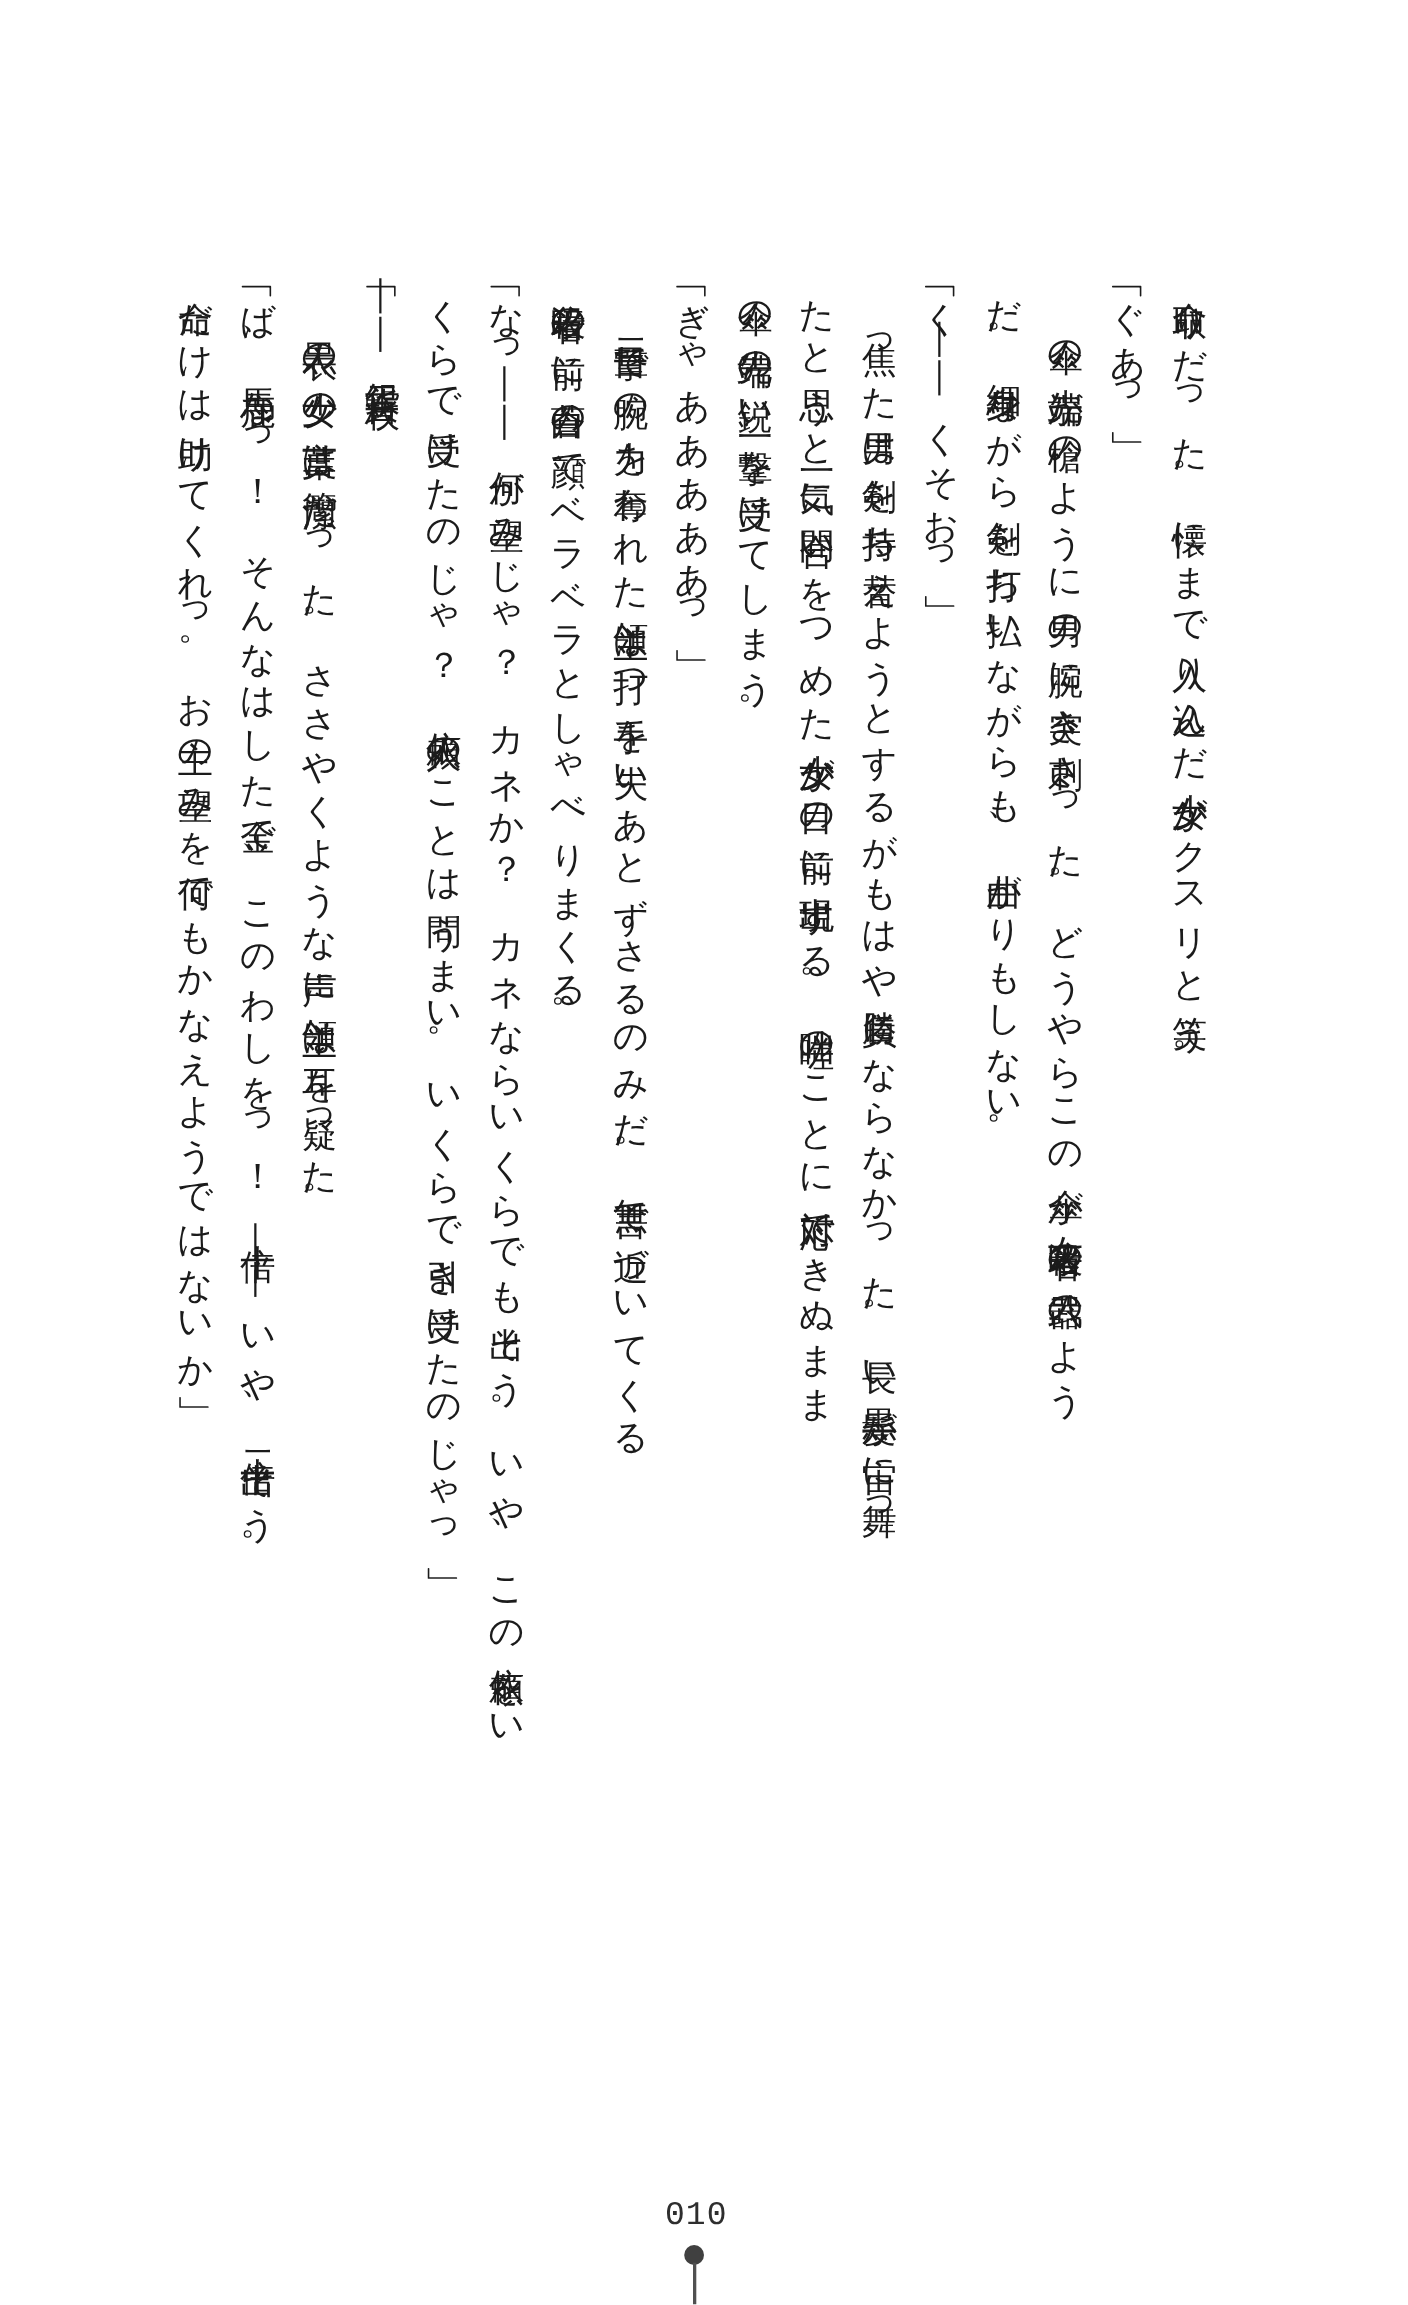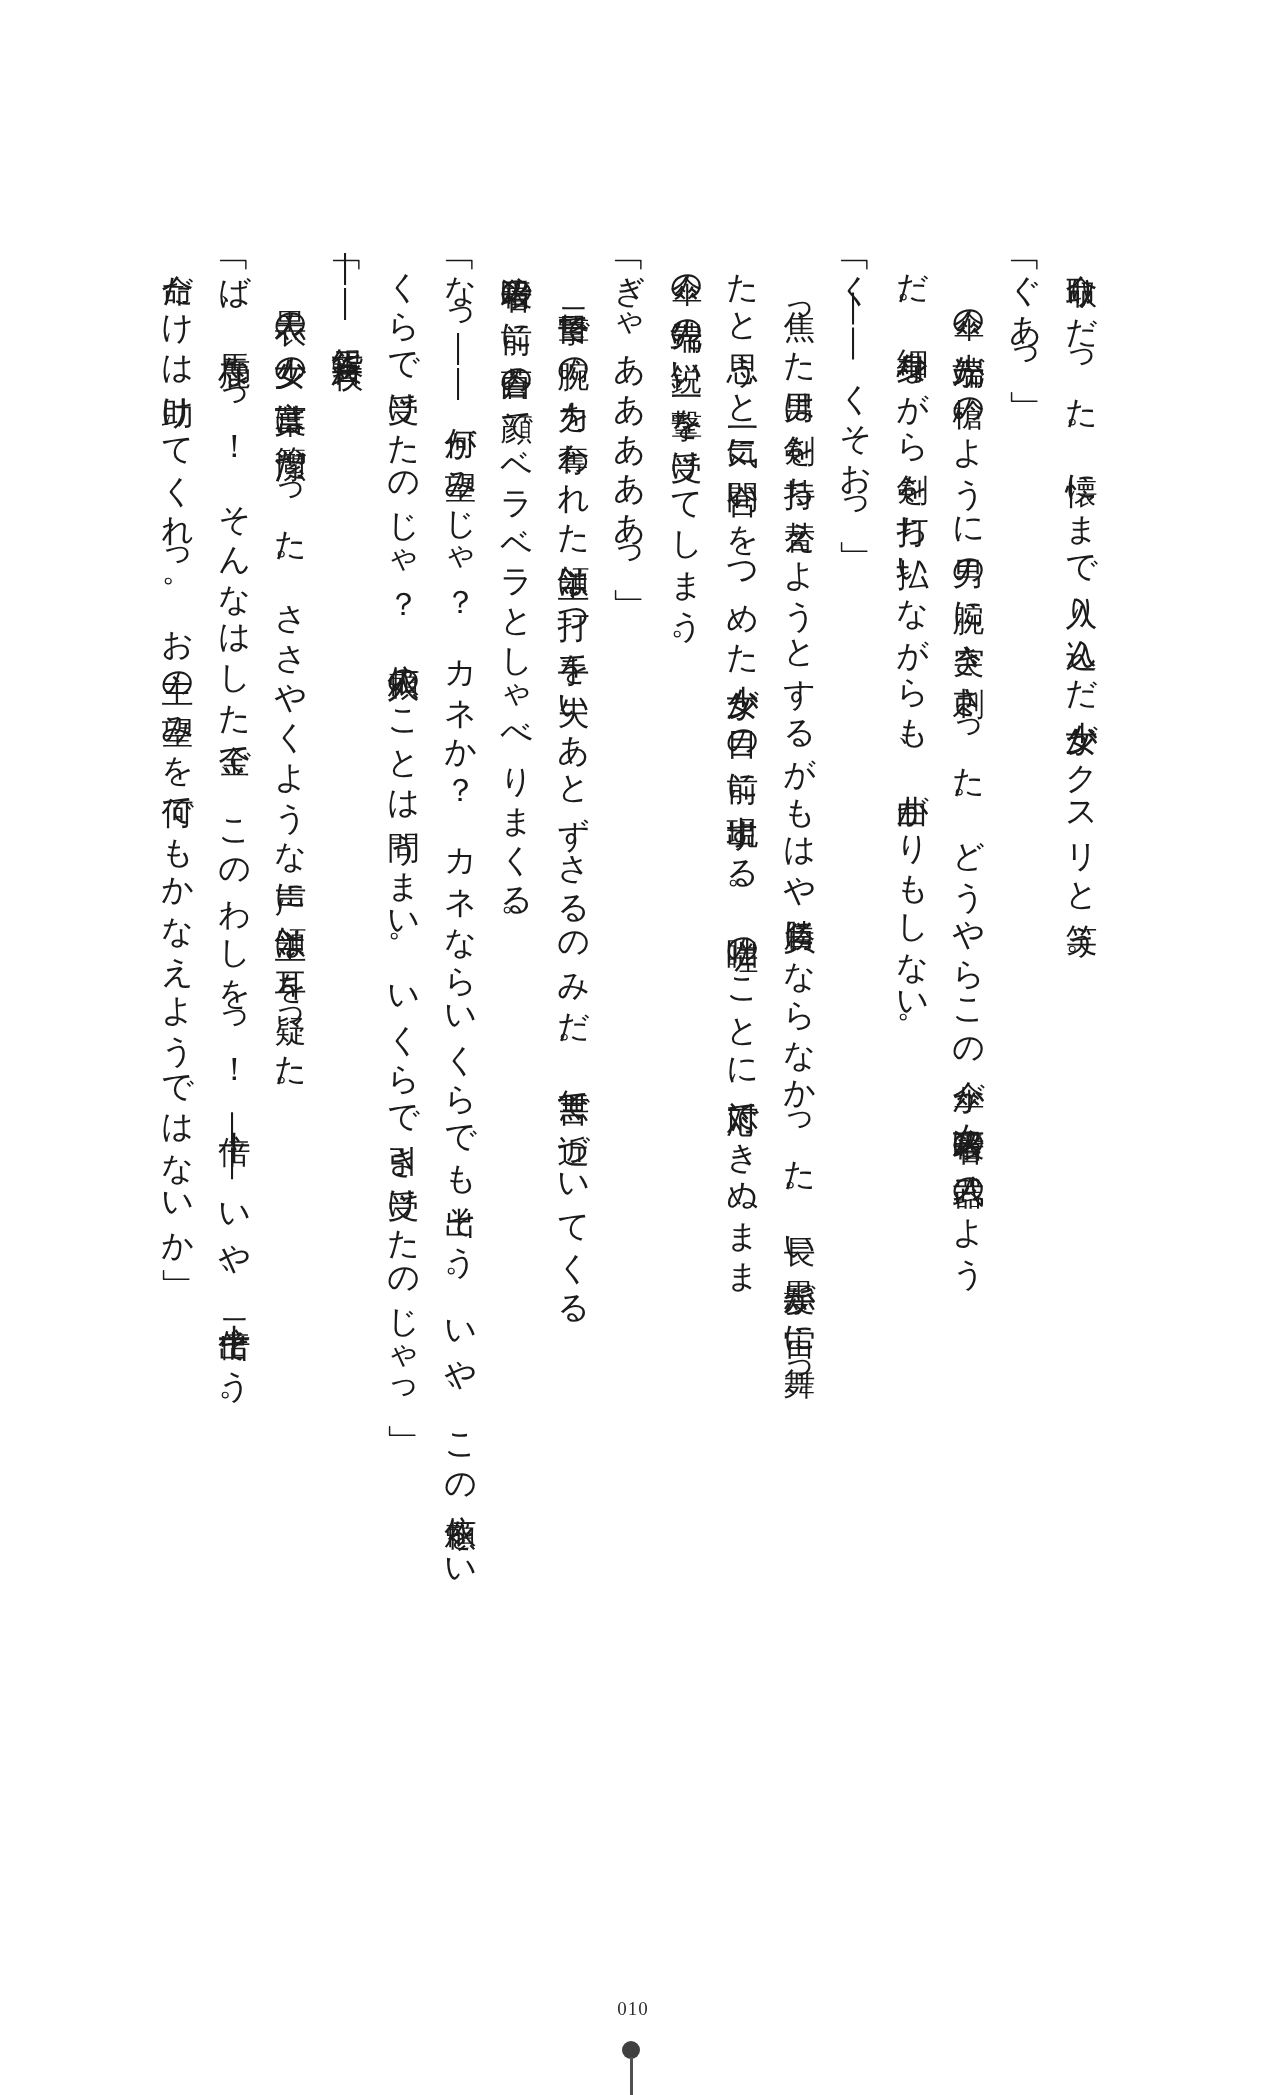--- a/index.html
+++ b/index.html
@@ -39,22 +39,22 @@
   .c10 { left: 556px;  } .c11 { left: 499px;  } .c12 { left: 443px; }
   .c13 { left: 386px;  } .c14 { left: 330px;  } .c15 { left: 273px; }
   .c16 { left: 217px;  } .c17 { left: 160px;  }
 
   .page-number {
     position: absolute;
     left: 604px;
     top: 1998px;
     width: 58px;
     text-align: center;
-    font-family: Liberation Serif, serif;
-    font-size: 19px;
+    font-family: Liberation Mono, monospace;
+    font-size: 30px;
     letter-spacing: 1px;
     color: #2e2e2e;
   }
   .bottom-marker {
     position: absolute;
     left: 600px;
     top: 2040px;
     width: 64px;
     height: 55px;
   }

